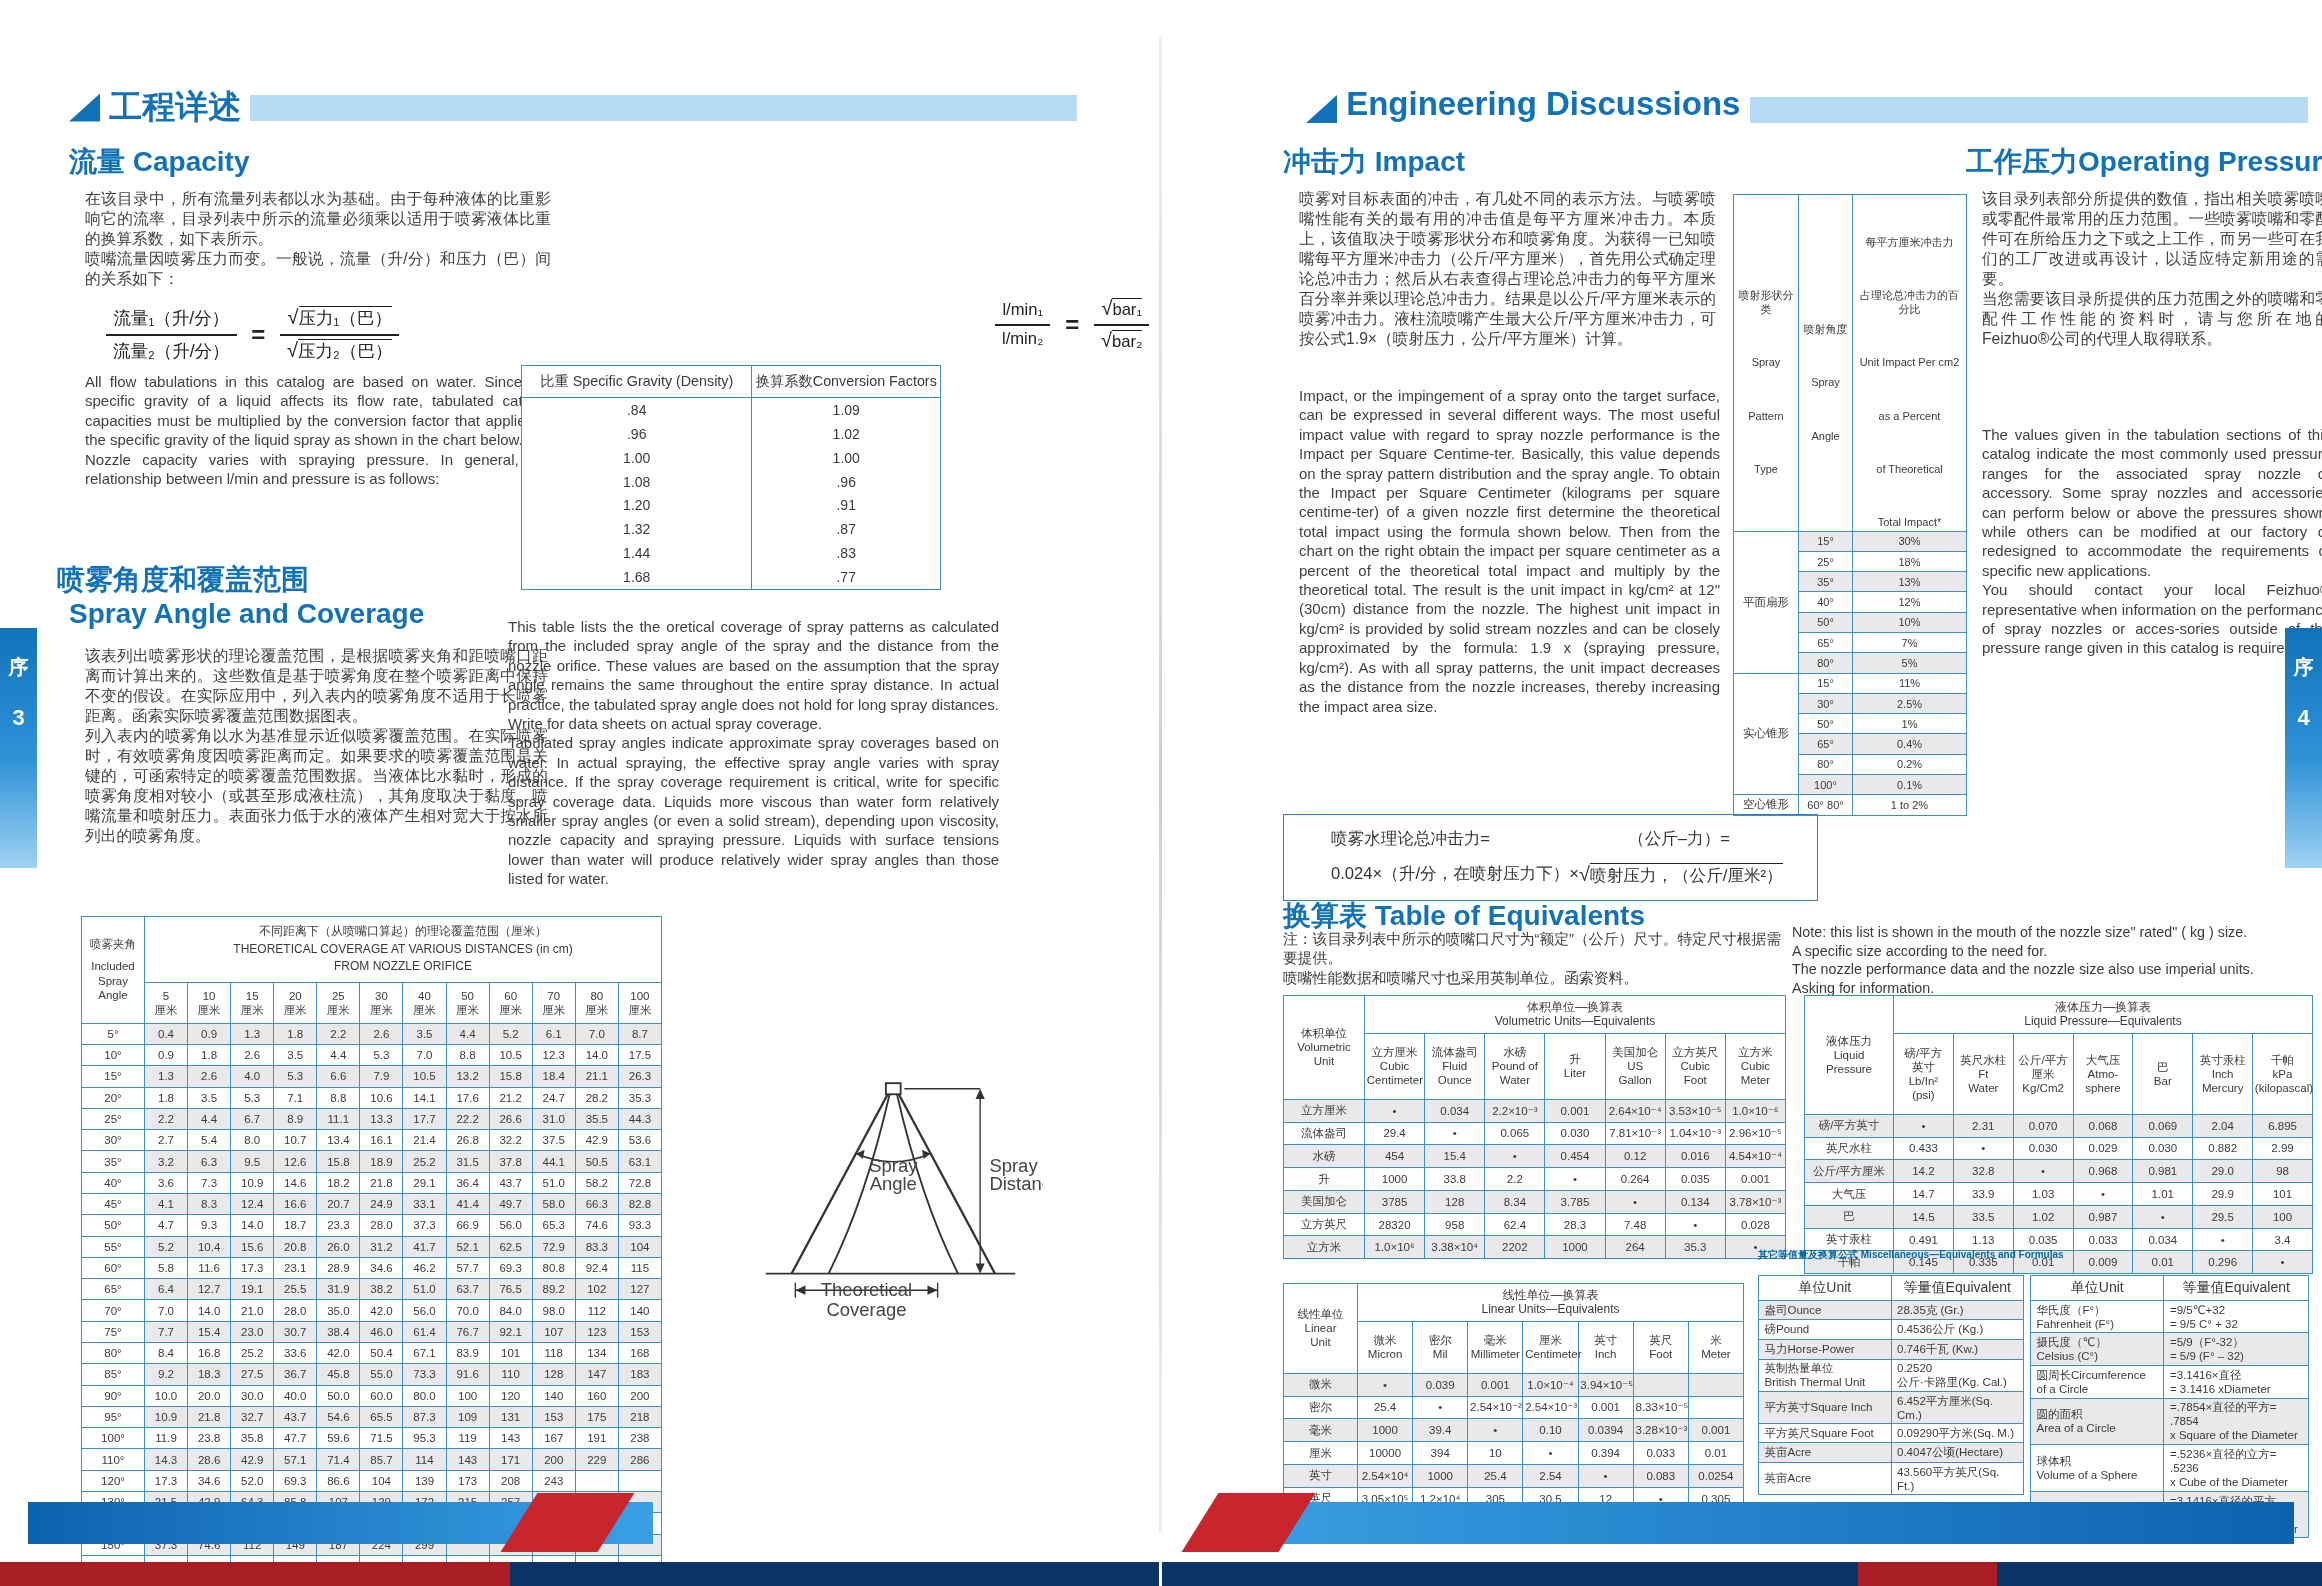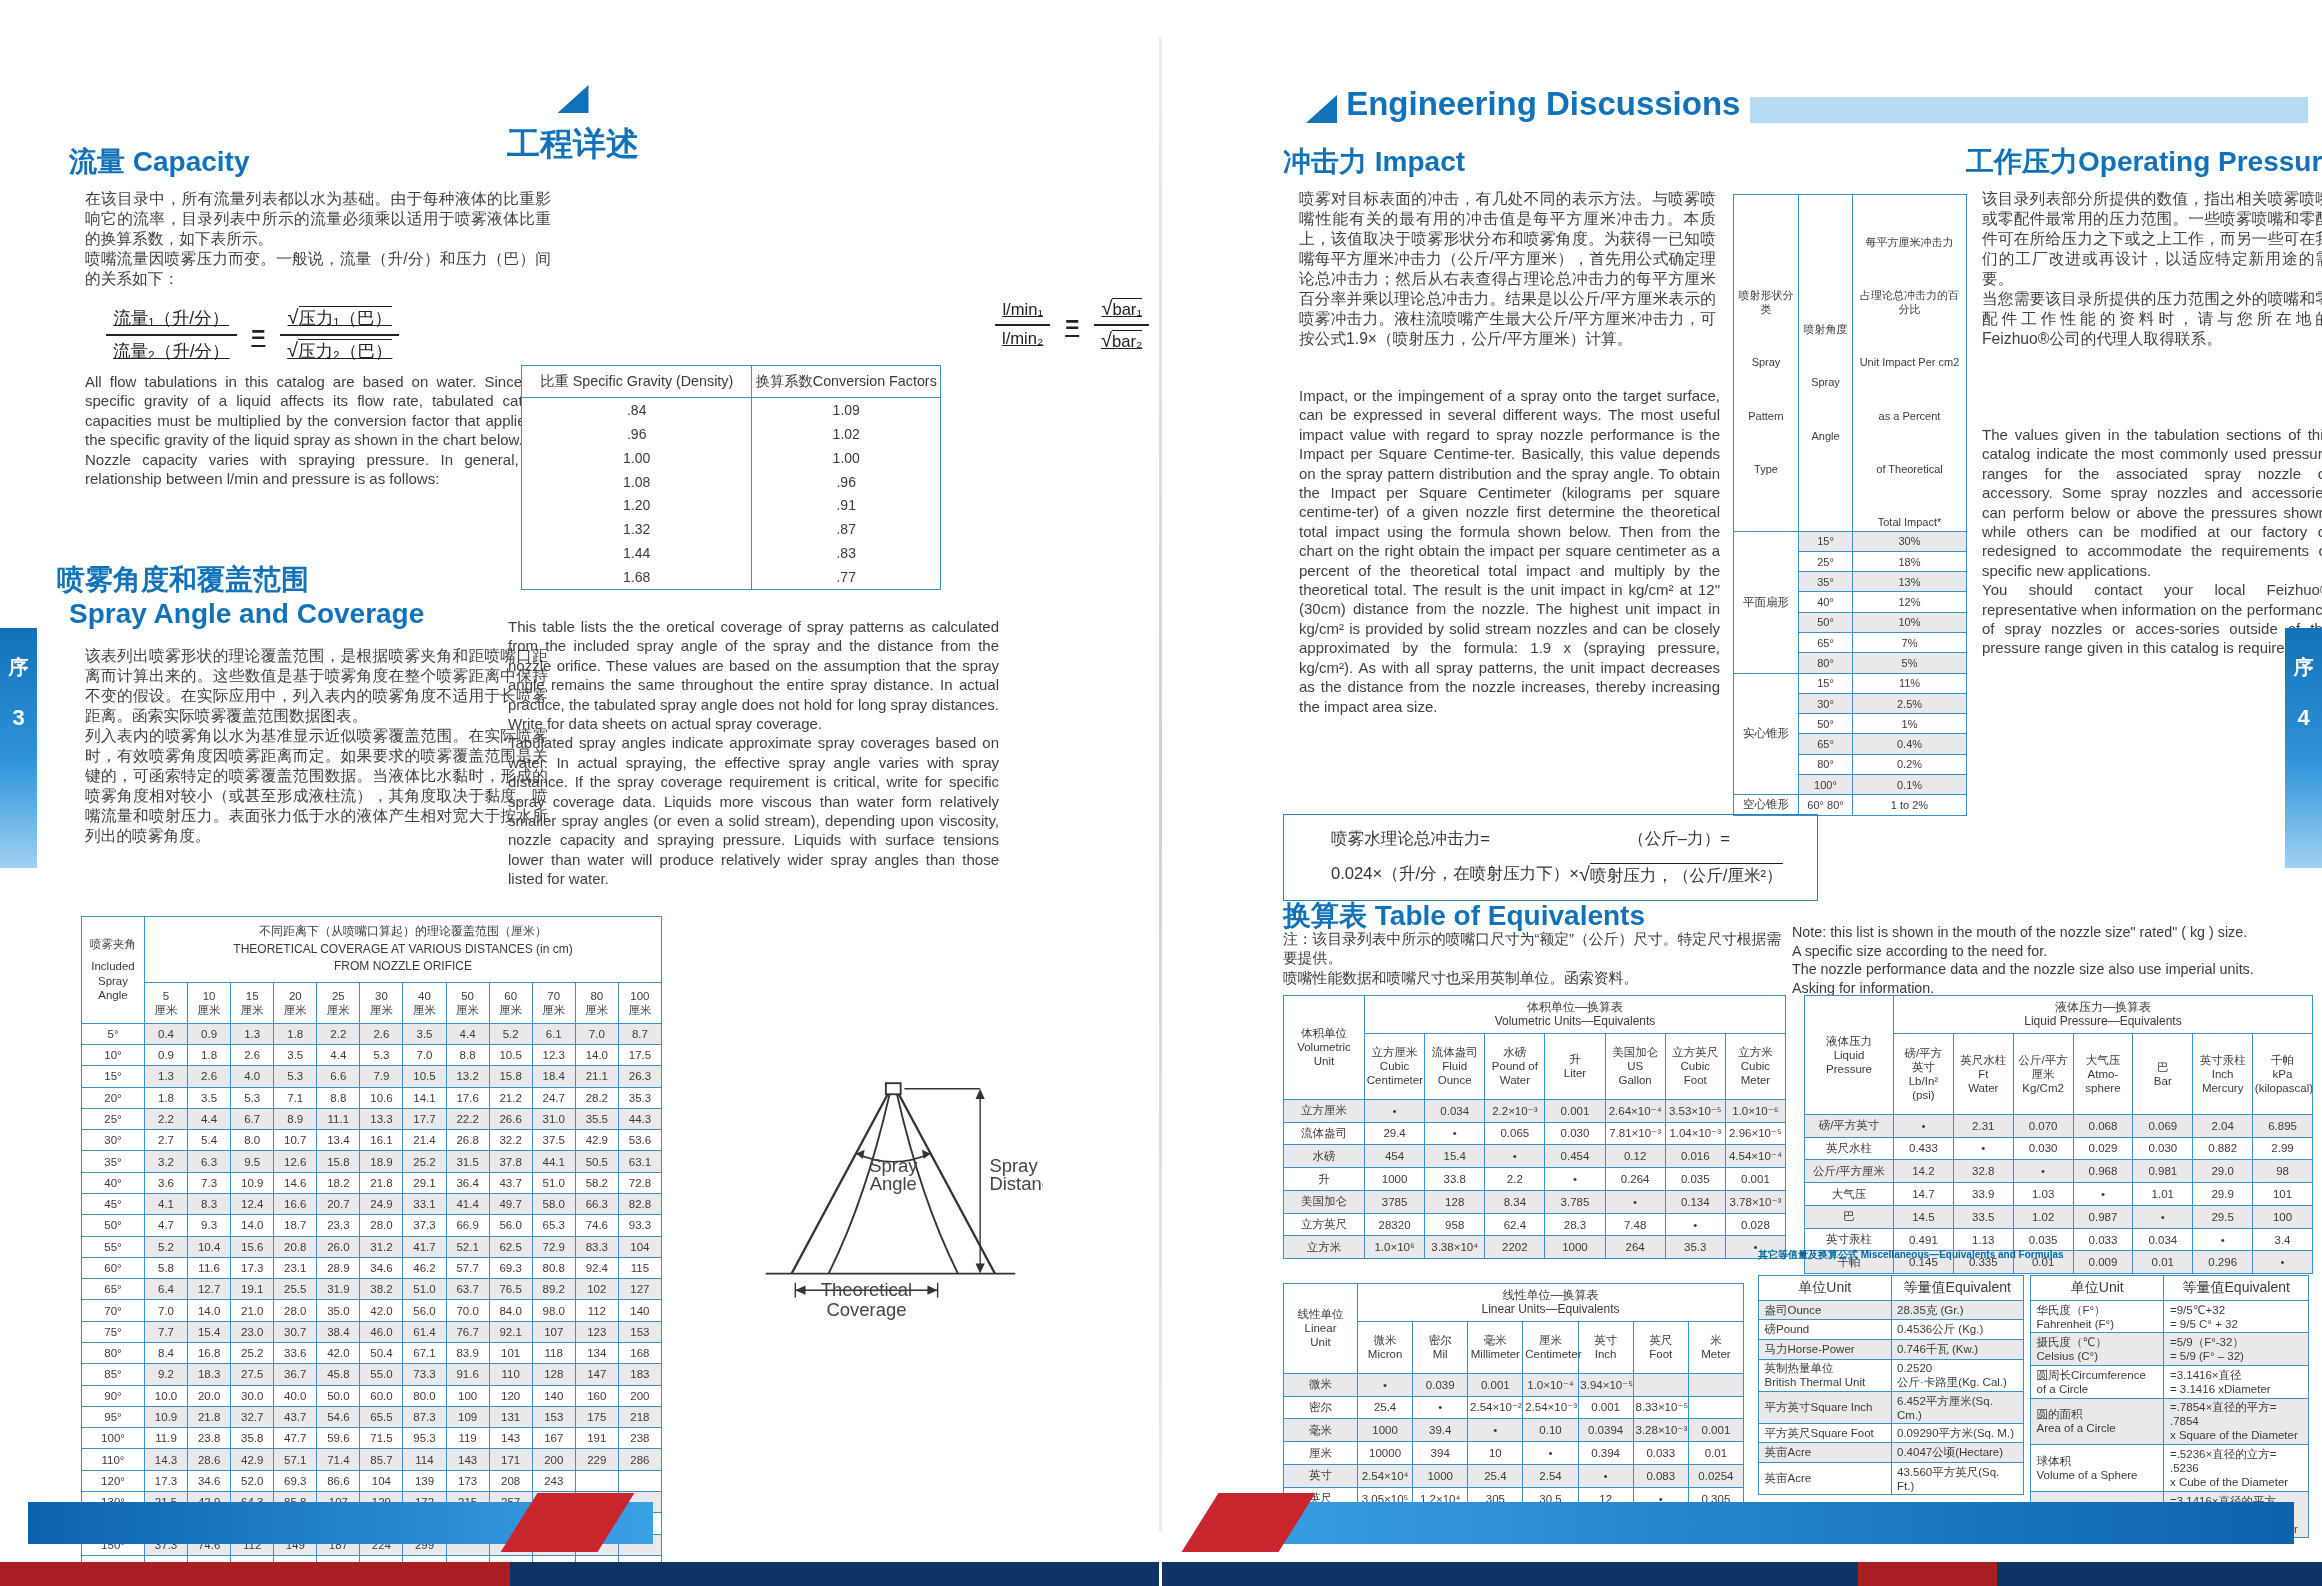--- a/index.html
+++ b/index.html
@@ -9,21 +9,21 @@
   
   .sec-header{display:flex;align-items:center;gap:9.2px;}
   .tri{width:31px;height:28px;background:#1272b9;clip-path:polygon(100% 0,100% 100%,0 100%);}
   .sec-title{font-size:33px;font-weight:bold;color:#1272b9;white-space:nowrap;}
   .sec-title.en{font-weight:600;}
   .hbar{height:26px;background:#b5dcf4;flex:1;}
   .h2{font-size:28px;font-weight:bold;color:#1272b9;white-space:nowrap;}
   .para{font-size:15.7px;line-height:20px;text-align:justify;white-space:pre-line;color:#3f3f3f;margin-left:16px;}
   .para.en{font-size:15px;line-height:19.4px;}
   
-  .formula{display:flex;align-items:center;gap:14.8px;font-size:17.5px;color:#222;text-decoration:underline;}
+  .formula{display:flex;align-items:center;gap:14.8px;font-size:17.5px;color:#222;}
   .frac{display:inline-flex;flex-direction:column;text-align:center;}
   .frac .nm{border-bottom:2.3px solid #222;padding:0 7.4px 3.7px;}
   .frac .dn{padding-top:3.7px;}
   .rt{font-size:20px;}
   .rad{border-top:1.8px solid #222;padding-top:0.9px;}
   .eq{font-size:24px;font-weight:bold;}
   .impact-formula-box{border:1.8px solid #2b7fc4;padding:13px 16.6px;font-size:16.6px;color:#333;}
   .impact-formula-box .line1{display:flex;}
   .impact-formula-box .line1 span:last-child{margin-left:138px;}
   .impact-formula-box .line2{margin-top:13px;display:flex;align-items:flex-start;}
@@ -80,21 +80,21 @@
   .fold{width:2.8px;background:linear-gradient(180deg,#eee,#cfcfcf,#eee);}
   .note{font-size:14.8px;line-height:19.4px;white-space:pre-line;}
   .note.en{font-size:14.3px;line-height:18.5px;}
   svg text{font-family:"Liberation Sans","DejaVu Sans",sans-serif;fill:#444;}
 </style>
 </head>
 <body>
 
 <div id="sheet">
 
-  <div class="abs sec-header" style="left:69px;top:85px;width:1008px;flex-direction:column;">
+  <div class="abs sec-header" style="left:69px;top:85px;width:1008px;">
     <span class="tri"></span>
     <span class="sec-title">工程详述</span>
     <span class="hbar"></span>
   </div>
 
   <div class="abs h2" style="left:69px;top:143px;">流量 Capacity</div>
   <div class="abs para" style="left:69px;top:189px;width:466px;">在该目录中，所有流量列表都以水为基础。由于每种液体的比重影响它的流率，目录列表中所示的流量必须乘以适用于喷雾液体比重的换算系数，如下表所示。
 喷嘴流量因喷雾压力而变。一般说，流量（升/分）和压力（巴）间的关系如下：</div>
 
   <div class="abs formula" style="left:106px;top:306px;">

